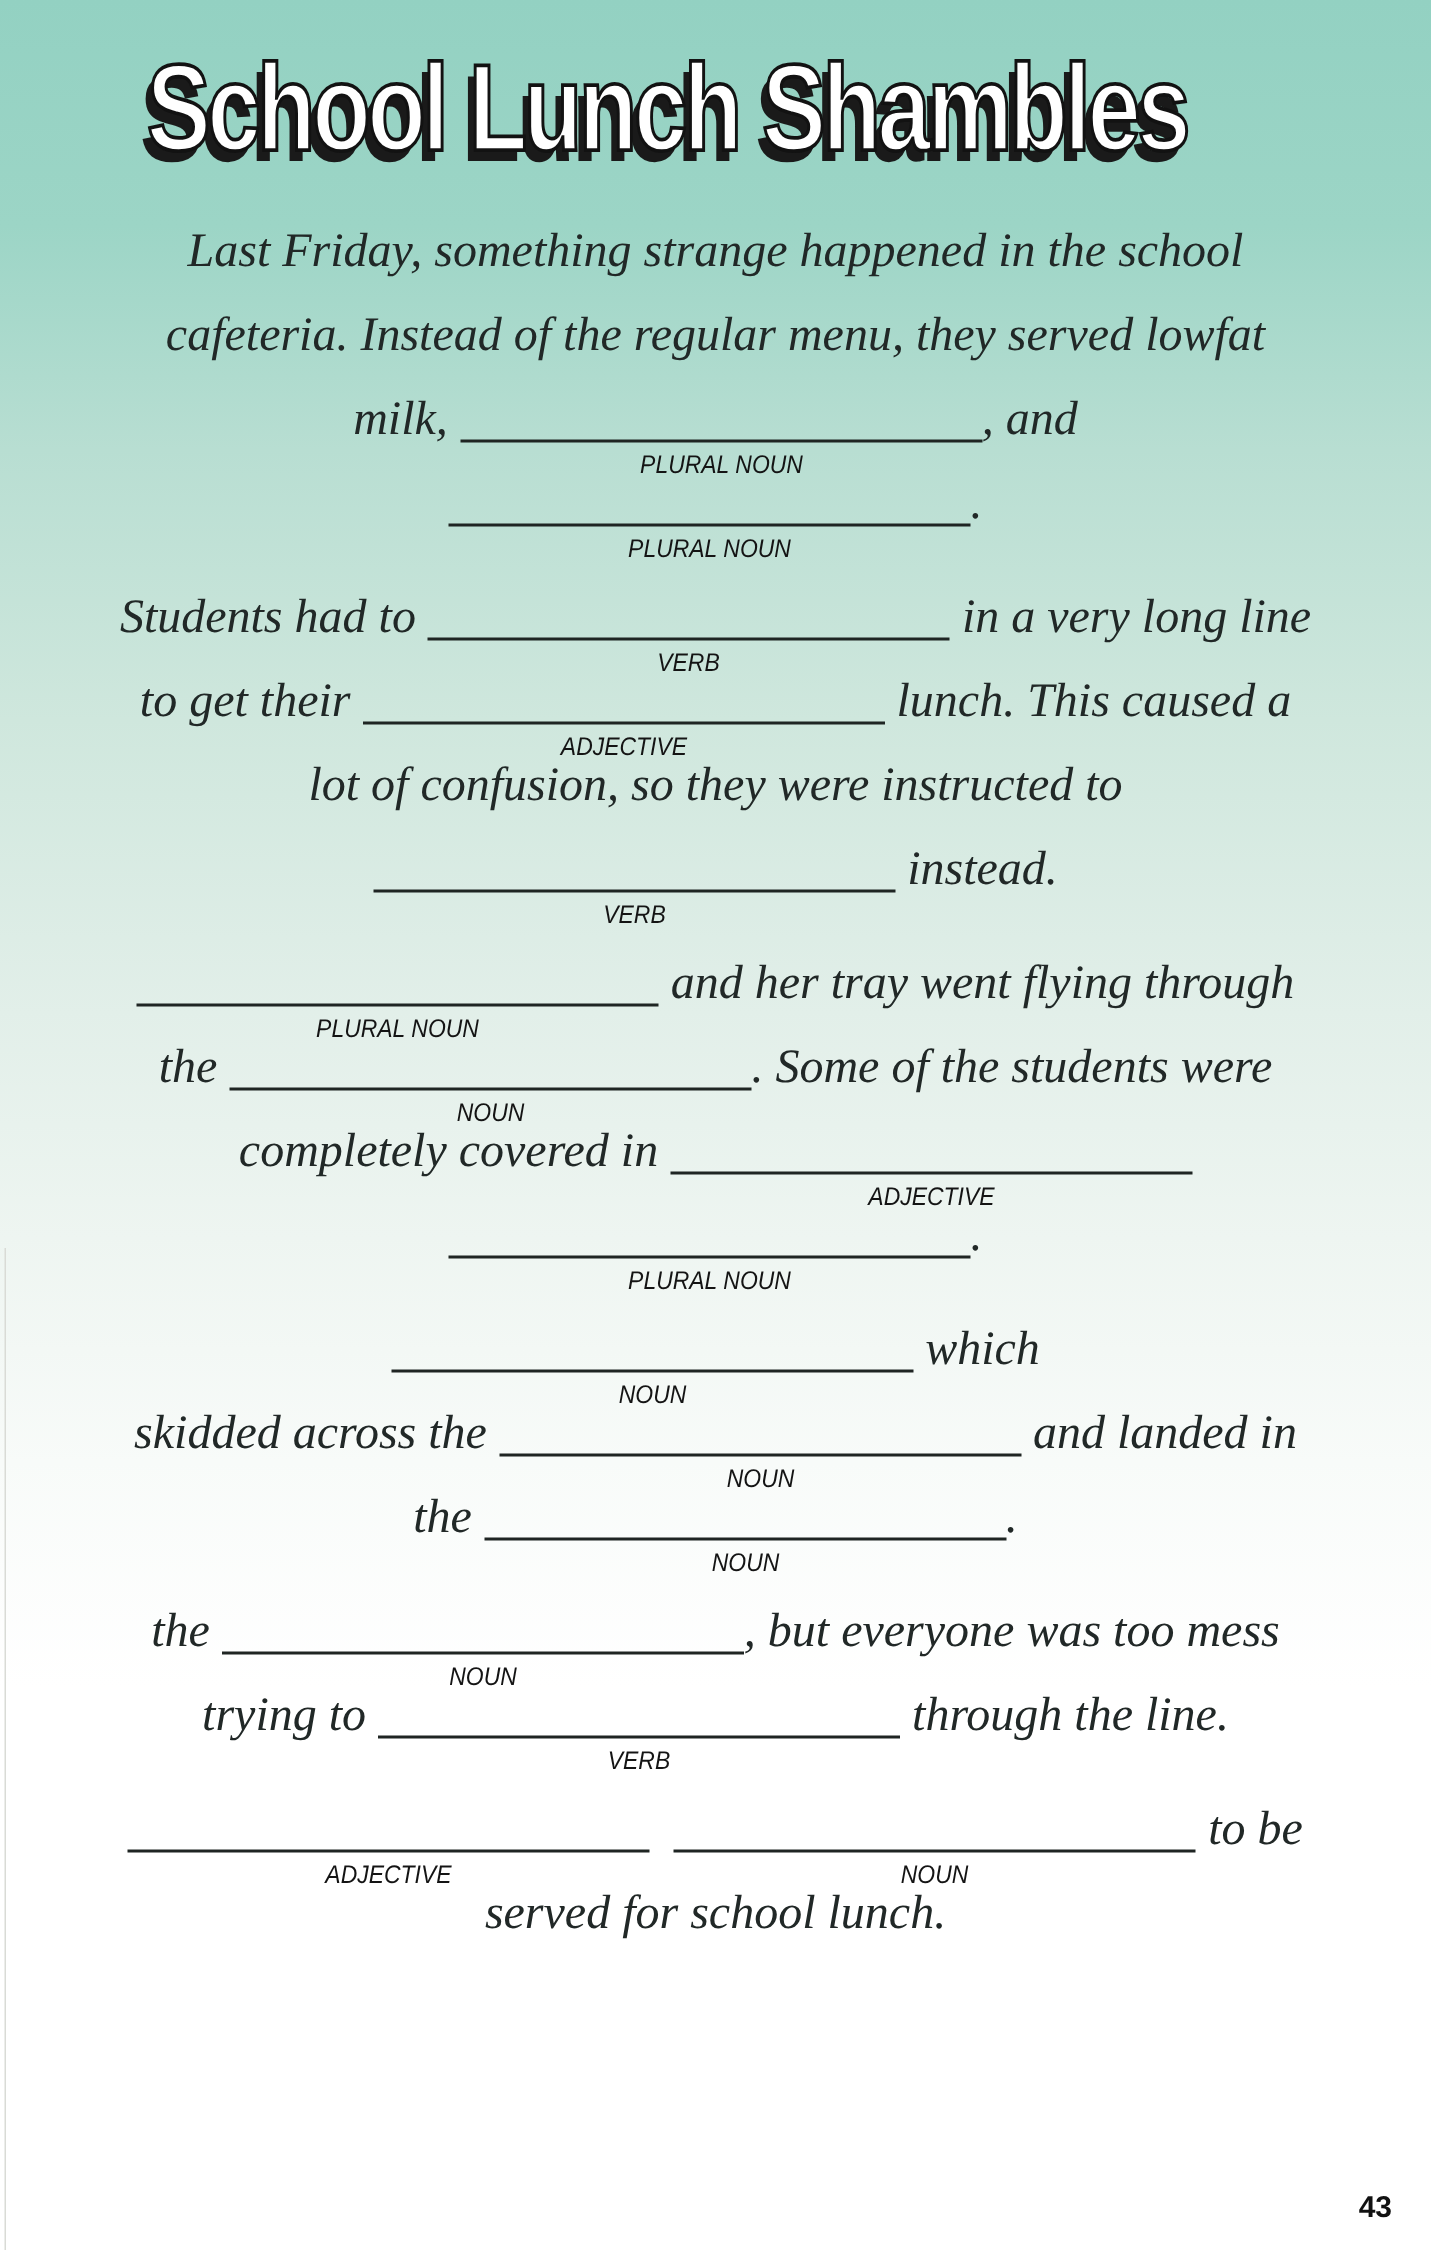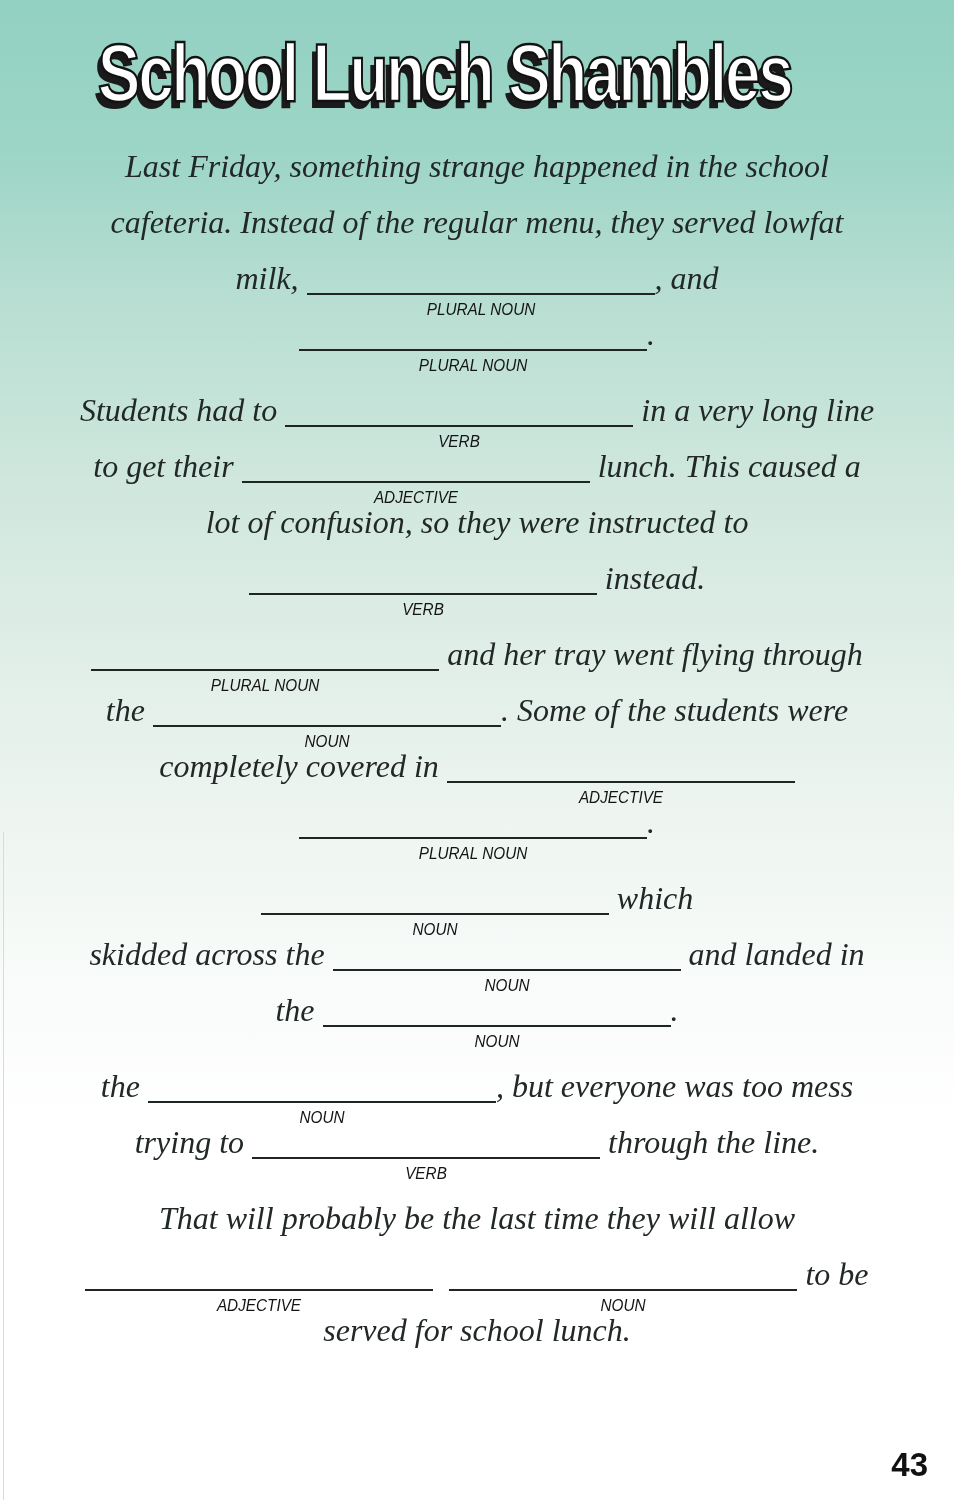--- a/index.html
+++ b/index.html
@@ -47,21 +47,21 @@
     position:absolute; top:8px; left:50%;
     transform:translateX(-50%) scaleX(0.9);
     transform-origin:50% 0;
     font-family:"Liberation Sans", sans-serif;
     font-size:17px; line-height:1; letter-spacing:0;
     color:#141414; white-space:nowrap;
   }
   .page-number {
     position:absolute; right:26px; bottom:16px;
     font-family:"Liberation Sans", sans-serif;
-    font-weight:bold; font-size:33px; color:#111111;
+    font-weight:bold; font-size:20px; color:#111111;
   }
 </style>
 </head>
 <body>
 
 <div class="page">
   <div class="page-edge"></div>
 
   <div class="title-wrap">
     <h1 class="title">School Lunch Shambles</h1>
@@ -89,20 +89,19 @@
       <div class="para">
         <div class="line"><span class="blank"><span class="blank-label">NOUN</span></span><span> which</span></div>
         <div class="line"><span>skidded across the </span><span class="blank"><span class="blank-label">NOUN</span></span><span> and landed in</span></div>
         <div class="line"><span>the </span><span class="blank"><span class="blank-label">NOUN</span></span><span>.</span></div>
       </div>
       <div class="para">
         <div class="line"><span>the </span><span class="blank"><span class="blank-label">NOUN</span></span><span>, but everyone was too mess</span></div>
         <div class="line"><span>trying to </span><span class="blank"><span class="blank-label">VERB</span></span><span> through the line.</span></div>
       </div>
       <div class="para">
-        <div class="line"><span>That will probably be the last time they will allow</span></div>
         <div class="line"><span class="blank"><span class="blank-label">ADJECTIVE</span></span><span>  </span><span class="blank"><span class="blank-label">NOUN</span></span><span> to be</span></div>
         <div class="line"><span>served for school lunch.</span></div>
       </div>
     </div>
 
   <div class="page-number">43</div>
 </div>
 
 </body></html>

